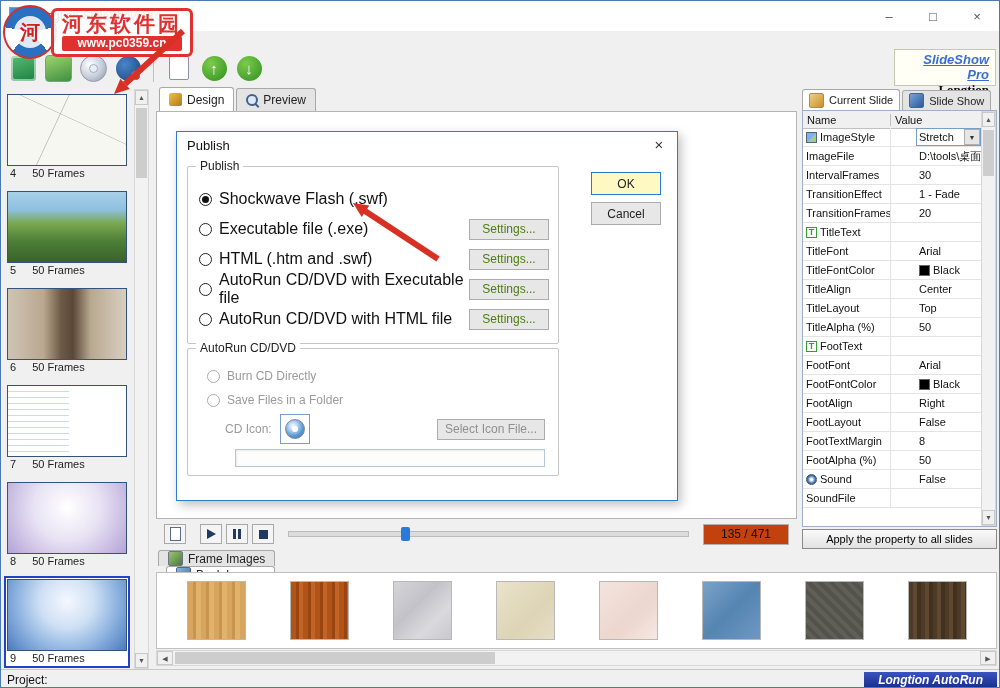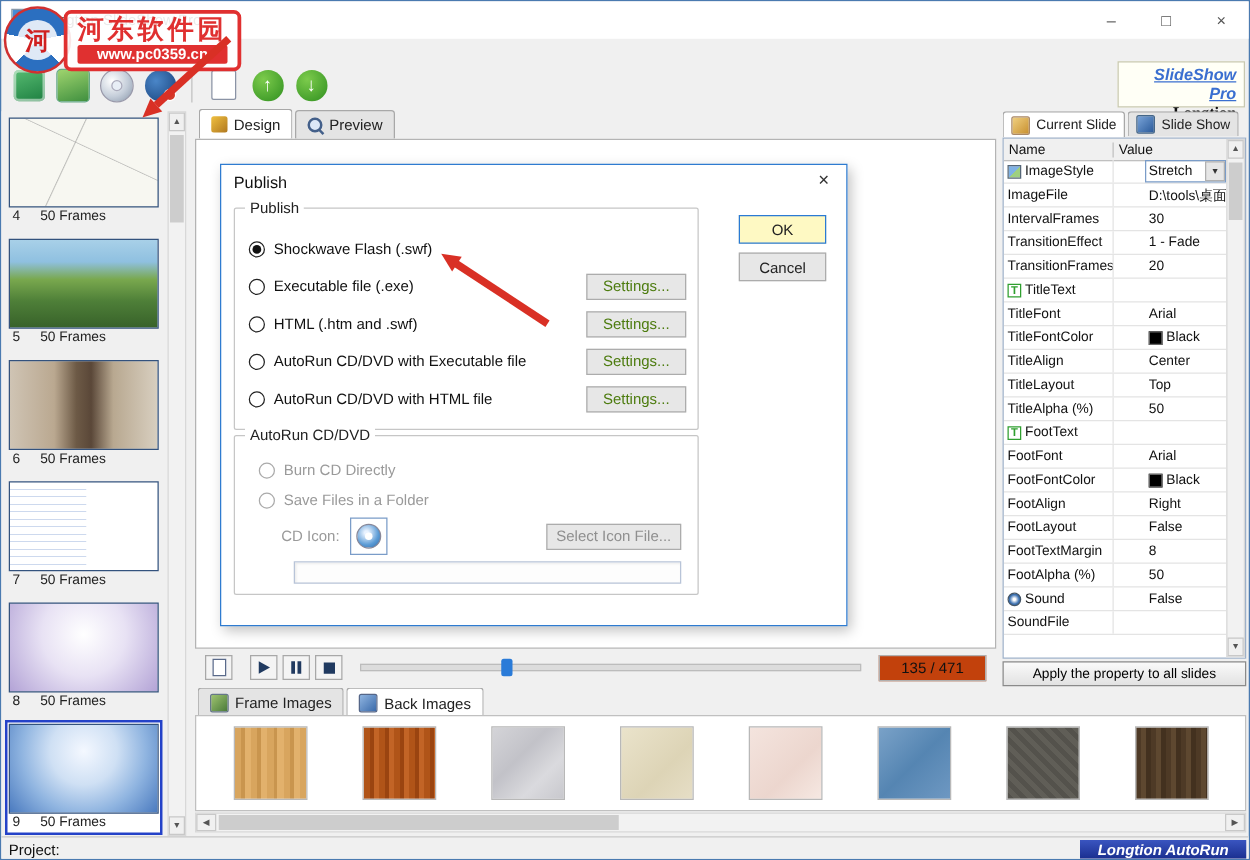--- a/index.html
+++ b/index.html
@@ -78,39 +78,39 @@
   .tab.active{background:#ffffff;height:23px;}
   .ti{width:13px;height:13px;flex:none;border-radius:2px;}
   .ti-design{background:linear-gradient(135deg,#f0c040,#b07820);}
   .ti-preview{width:8px;height:8px;border:2px solid #44608a;border-radius:50%;position:relative;background:#dce8f8;}
   .ti-preview::after{content:'';position:absolute;width:2px;height:5px;background:#44608a;right:-2px;bottom:-4px;transform:rotate(-45deg);}
   .ti-frame{background:linear-gradient(135deg,#9fc470,#4a7a3a);border:1px solid #678;}
   .ti-back{background:linear-gradient(135deg,#8fb4e0,#3a6aaa);border:1px solid #568;}
   .ti-current{background:linear-gradient(135deg,#f0d080,#c89030);border:1px solid #a86;}
   .ti-show{background:linear-gradient(135deg,#7aa4d8,#2a5a9a);border:1px solid #468;}
   .main-tabs{position:absolute;left:158px;top:88px;display:flex;align-items:flex-end;height:22px;}
-  .bottom-tabs{position:absolute;left:157px;top:549px;display:flex;height:22px;}
+  .bottom-tabs{position:absolute;left:157px;top:549px;display:flex;align-items:flex-end;height:22px;flex-direction:column;}
 
   
   .canvas{position:absolute;left:155px;top:110px;width:641px;height:408px;background:#ffffff;border:1px solid #b4b4b4;box-sizing:border-box;}
   .dialog{position:absolute;left:175px;top:130px;width:500px;height:368px;background:#ffffff;border:1px solid #2e7bd0;
           box-shadow:3px 4px 10px rgba(0,0,0,.25);z-index:40;}
   .dlg-titlebar{position:absolute;left:0;top:0;right:0;height:26px;display:flex;align-items:center;padding:0 10px;}
   .dlg-title{font-size:13px;color:#111;}
   .dlg-close{position:absolute;right:6px;top:3px;width:24px;height:20px;text-align:center;line-height:20px;font-size:15px;color:#333;cursor:pointer;}
   .groupbox{position:absolute;border:1px solid #c6c6c6;border-radius:2px;}
   .gb-publish{left:10px;top:34px;width:370px;height:176px;}
   .gb-autorun{left:10px;top:216px;width:370px;height:126px;}
   .group-label{position:absolute;top:-8px;left:8px;background:#fff;padding:0 4px;font-size:12px;color:#222;}
   #pub-options{padding-top:17px;}
   .pub-row{display:flex;align-items:center;height:30px;padding:0 9px 0 11px;}
   .radio{width:13px;height:13px;border:1px solid #222;border-radius:50%;margin-right:7px;background:#fff;flex:none;position:relative;box-sizing:border-box;cursor:pointer;}
   .radio.checked::after{content:'';position:absolute;inset:2px;background:#111;border-radius:50%;}
   .radio.disabled{border-color:#aaa;cursor:default;}
-  .pub-label{font-size:12px;color:#111;flex:1;}
+  .pub-label{font-size:16px;color:#111;flex:1;}
   .btn{font-size:12px;background:#e7e7e7;border:1px solid #acacac;color:#222;}
   .settings-btn{width:80px;height:21px;color:#4d7c0f;flex:none;}
   #autorun-opts{padding-top:15px;}
   .autorun-row{display:flex;align-items:center;height:24px;padding-left:19px;color:#9a9a9a;font-size:12px;}
   .cd-row{display:flex;align-items:center;height:34px;padding-left:37px;}
   .cd-label{color:#9a9a9a;font-size:12px;margin-right:8px;}
   .cd-icon-btn{width:30px;height:30px;border:1px solid #7a9cc8;background:#fff;display:flex;align-items:center;justify-content:center;box-sizing:border-box;}
   .cd-glyph{width:18px;height:18px;border-radius:50%;background:radial-gradient(circle at 40% 35%,#eaf3ff 10%,#5b9bd5 60%,#2c6aa8);border:1px solid #889;position:relative;}
   .cd-glyph::after{content:'';position:absolute;inset:6px;background:#fff;border-radius:50%;}
   .select-icon-btn{width:108px;height:21px;color:#8f8f8f;margin-left:auto;margin-right:13px;}
@@ -139,21 +139,21 @@
   .tex-red-wood{background:repeating-linear-gradient(90deg,#b05418 0 5px,#9a4410 5px 8px,#c26426 8px 12px);}
   .tex-gray-marble{background:linear-gradient(135deg,#d4d4d8 0%,#c2c2c8 40%,#dadade 70%,#c8c8cd 100%);}
   .tex-beige-sand{background:linear-gradient(135deg,#eae3cb,#ddd4b6 60%,#e6dec6);}
   .tex-pink-paper{background:linear-gradient(135deg,#f4e4de,#ecd6ce 60%,#f6e8e2);}
   .tex-blue-stone{background:linear-gradient(135deg,#7aa2c8 0%,#5585b2 50%,#6e98c2 100%);}
   .tex-dark-rock{background:repeating-linear-gradient(45deg,#54524c 0 4px,#605e57 4px 8px);}
   .tex-dark-wood{background:repeating-linear-gradient(90deg,#4e3a26 0 4px,#5e4830 4px 8px,#43311f 8px 12px);}
 
   
   .right-panel{position:absolute;left:801px;top:88px;width:195px;height:460px;}
-  .prop-tabs{display:flex;height:21px;}
+  .prop-tabs{display:flex;align-items:flex-end;height:21px;}
   .prop-tabs .tab{height:19px;font-size:11px;padding:0 6px;}
   .prop-tabs .tab.active{height:20px;}
   .prop-grid{position:absolute;left:0;right:0;top:21px;bottom:22px;border:1px solid #9db0c8;background:#fff;overflow:hidden;box-sizing:border-box;}
   .pg-header{display:flex;height:17px;background:#f0f0f0;border-bottom:1px solid #c0c0c0;font-size:11px;align-items:center;}
   .pgh-name{width:88px;padding-left:4px;border-right:1px solid #c0c0c0;box-sizing:border-box;}
   .pgh-value{flex:1;padding-left:4px;}
   #prop-rows{position:absolute;left:0;right:15px;top:17px;bottom:0;overflow:hidden;}
   .prow{display:flex;height:18px;border-bottom:1px solid #e4e4e4;font-size:11px;align-items:center;cursor:default;}
   .pname{width:88px;padding-left:3px;display:flex;align-items:center;gap:3px;border-right:1px solid #e4e4e4;
          box-sizing:border-box;overflow:hidden;white-space:nowrap;height:100%;}

